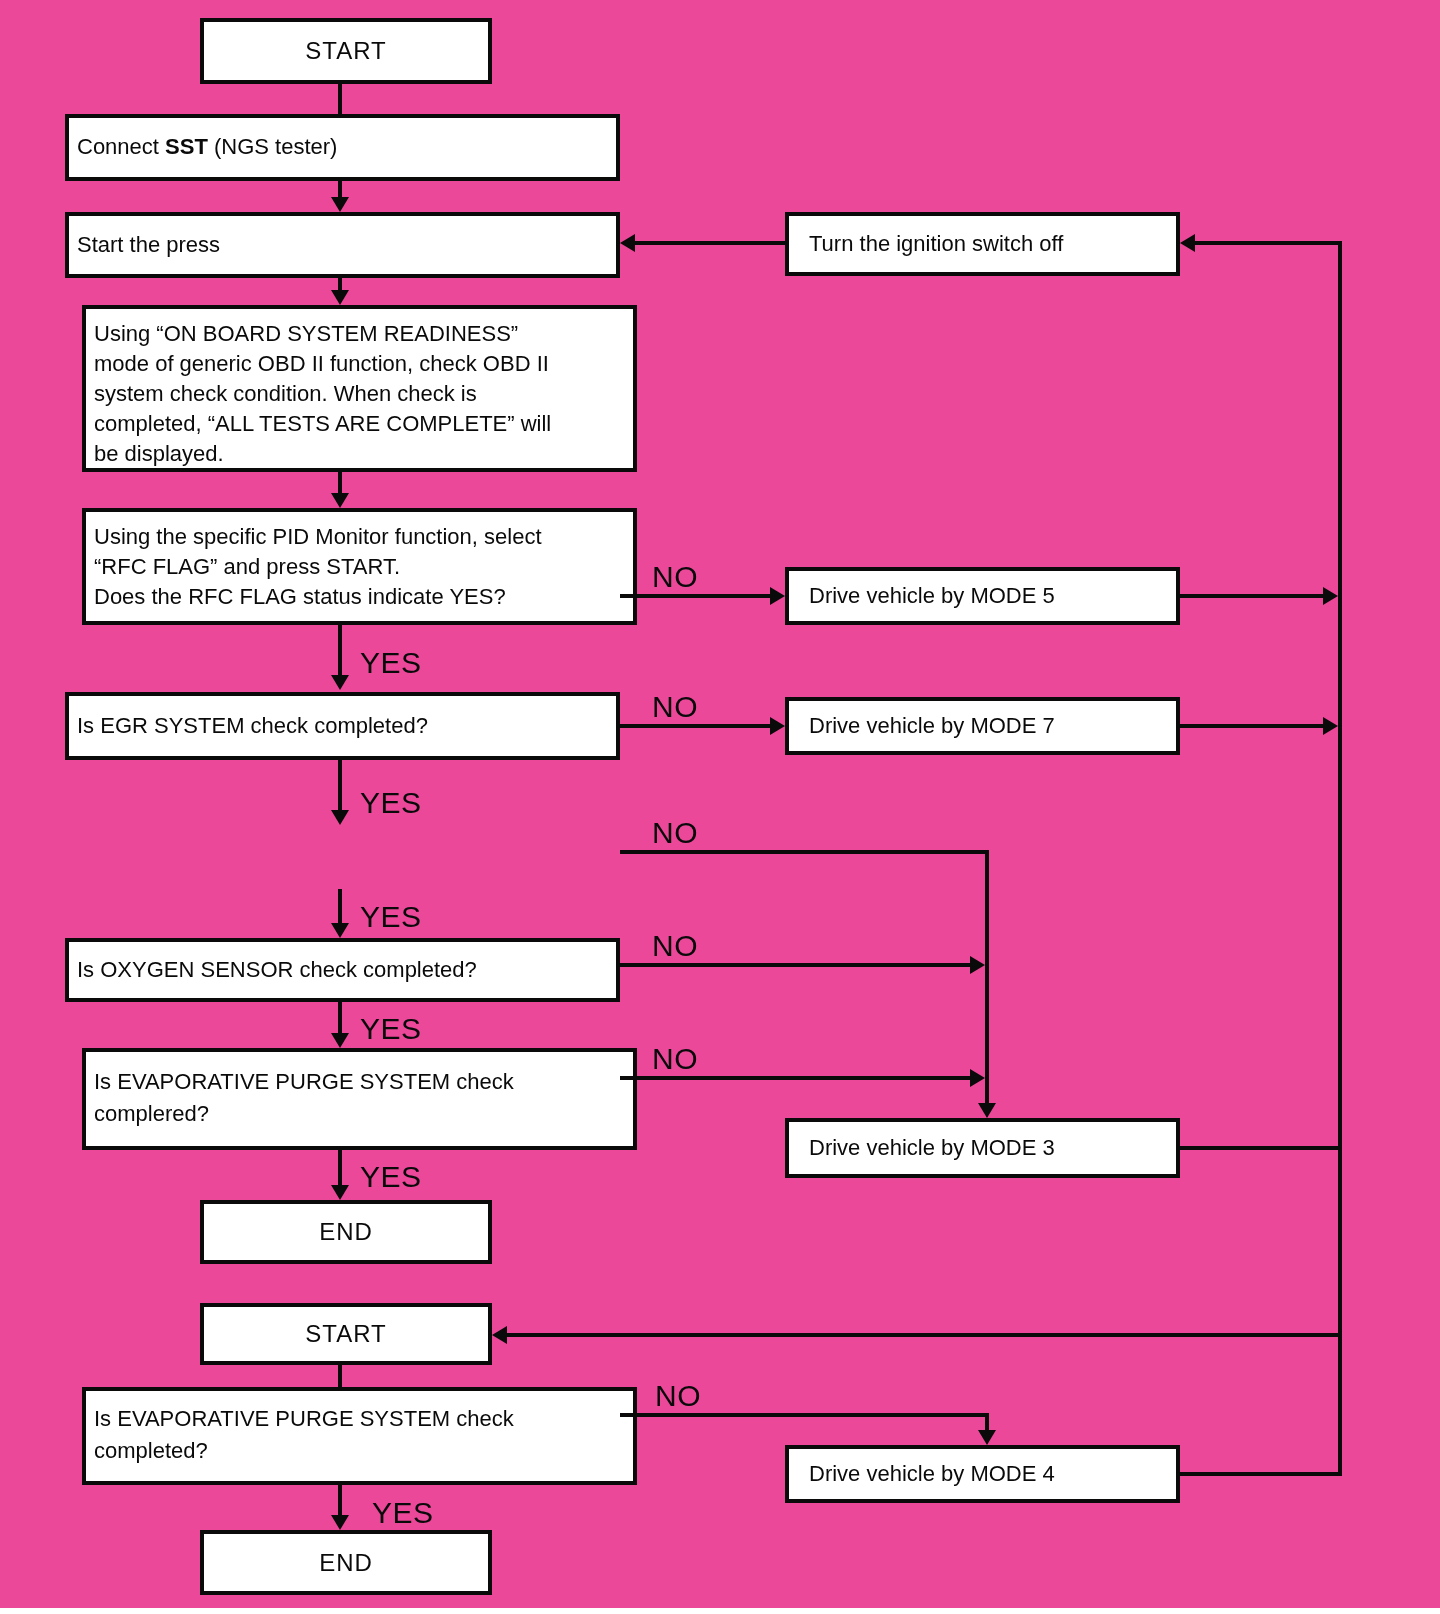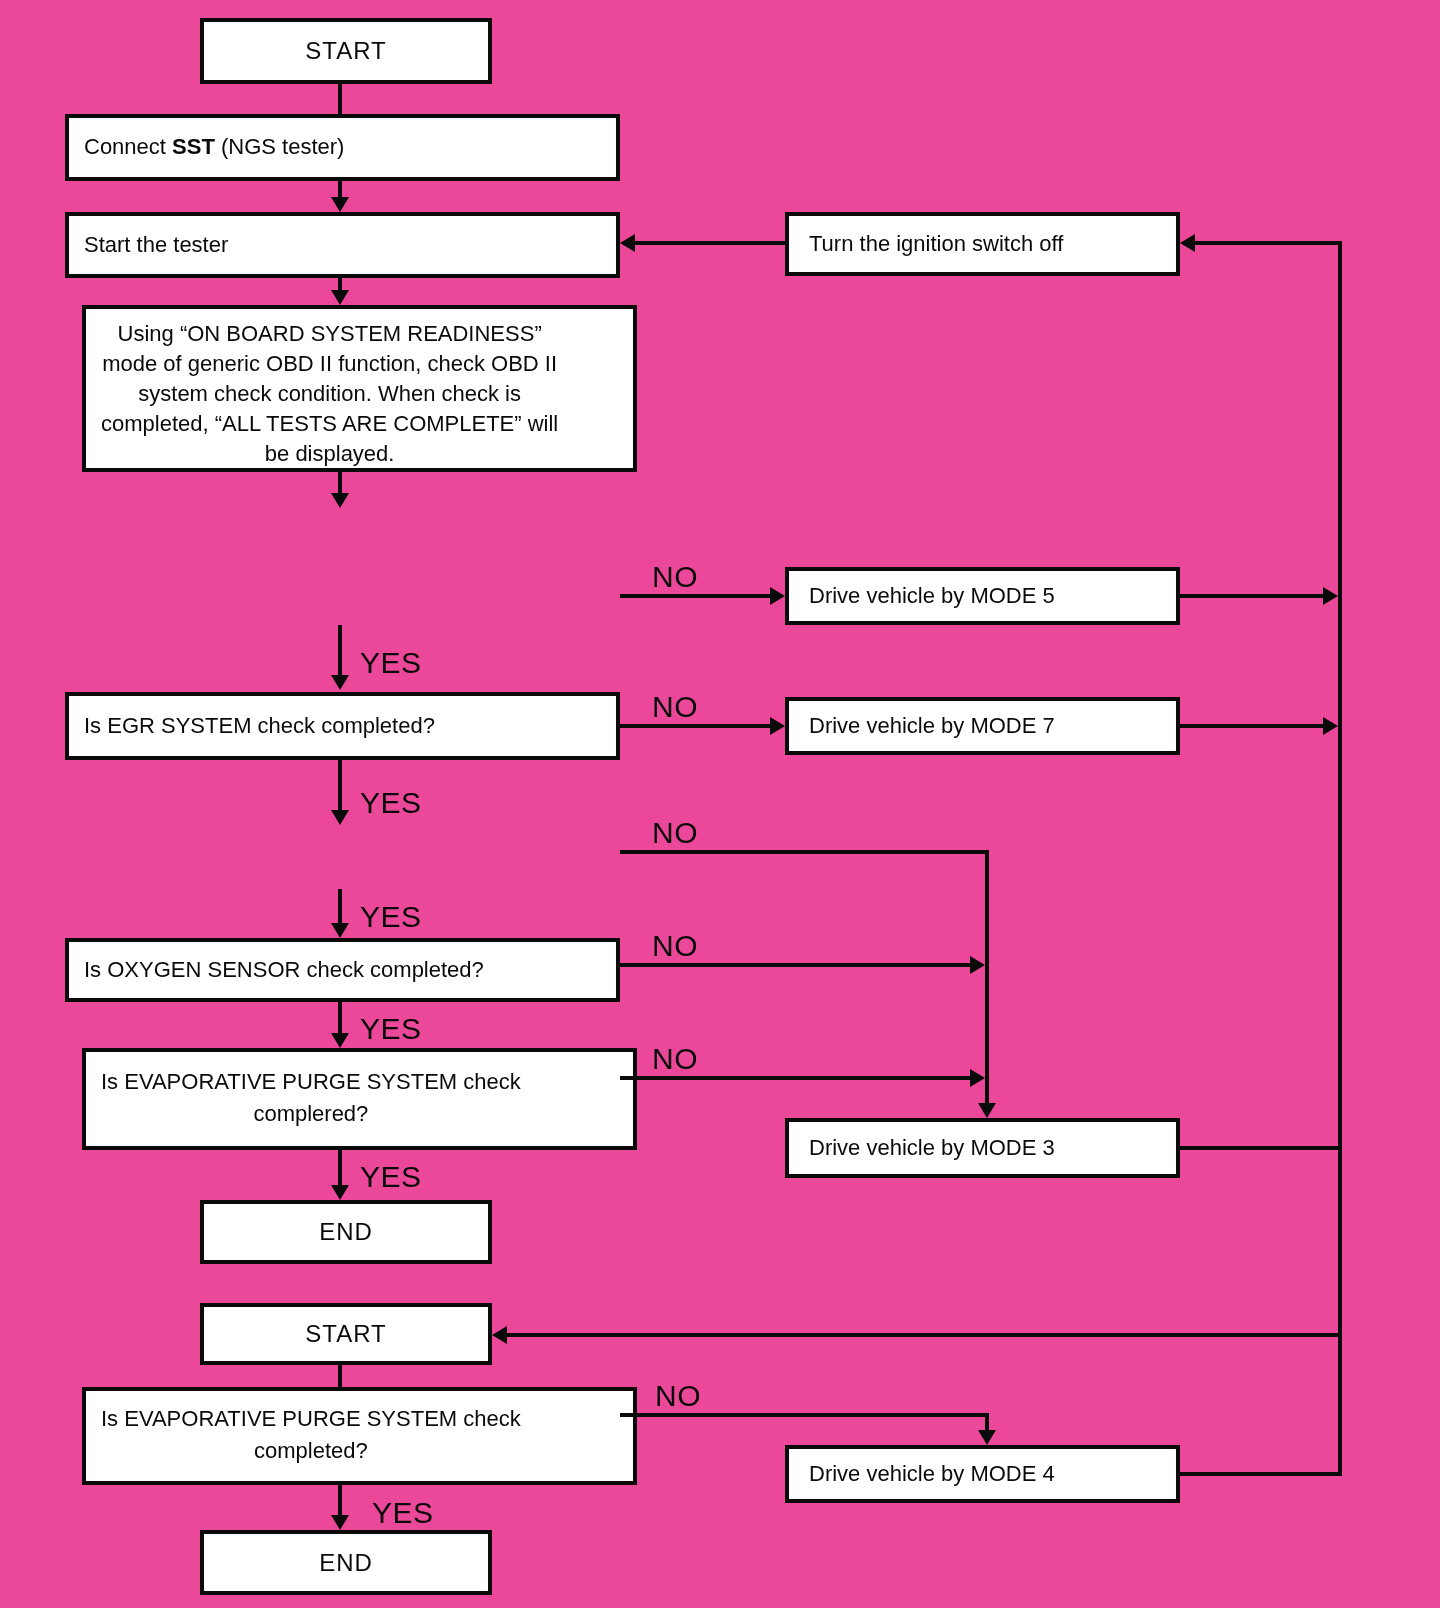--- a/index.html
+++ b/index.html
@@ -4,21 +4,21 @@
 <style>
   html,body{margin:0;padding:0;background:#ffffff;}
   #canvas{
     position:relative;width:1440px;height:1608px;background:#ec4899;
     font-family:"Liberation Sans", sans-serif;color:#0a0a0a;overflow:hidden;
   }
   .node{
     position:absolute;box-sizing:border-box;border:4px solid #0a0a0a;background:#ffffff;
     display:flex;align-items:center;font-size:22px;line-height:1.3;
   }
-  .node.lft{justify-content:flex-start;padding:6px 14px 6px 15px;text-align:center;}
+  .node.lft{justify-content:flex-start;padding:6px 14px 6px 8px;}
   .node.ctr{justify-content:center;font-size:24px;letter-spacing:1px;}
   .node.multi{align-items:flex-start;white-space:pre-line;line-height:30px;padding-top:10px;margin-left:17px;}
   .node.tight{font-size:21px;letter-spacing:-0.3px;white-space:nowrap;}
   .bold{font-weight:700;}
   .hline,.vline{position:absolute;background:#0a0a0a;}
   .hline{height:4px;}
   .vline{width:4px;}
   .arr-d{position:absolute;width:0;height:0;border-left:9px solid transparent;border-right:9px solid transparent;border-top:15px solid #0a0a0a;}
   .arr-l{position:absolute;width:0;height:0;border-top:9px solid transparent;border-bottom:9px solid transparent;border-right:15px solid #0a0a0a;}
   .arr-r{position:absolute;width:0;height:0;border-top:9px solid transparent;border-bottom:9px solid transparent;border-left:15px solid #0a0a0a;}
@@ -31,35 +31,40 @@
 
   <div class="node ctr" style="left:200px;top:18px;width:292px;height:66px;">
     <span>START</span>
   </div>
 
   <div class="node lft" style="left:65px;top:114px;width:555px;height:67px;">
     <span><span>Connect </span><span class="bold">SST</span><span> (NGS tester)</span></span>
   </div>
 
   <div class="node lft" style="left:65px;top:212px;width:555px;height:66px;">
-    <span>Start the tester</span>
+    <span>Start the press</span>
   </div>
 
   <div class="node lft" style="left:785px;top:212px;width:395px;height:64px;padding-left:20px;">
     <span>Turn the ignition switch off</span>
   </div>
 
   <div class="node lft multi" style="left:65px;top:305px;width:555px;height:167px;">
     <span>Using “ON BOARD SYSTEM READINESS”
 mode of generic OBD II function, check OBD II
 system check condition. When check is
 completed, “ALL TESTS ARE COMPLETE” will
 be displayed.</span>
   </div>
 
+  <div class="node lft multi" style="left:65px;top:508px;width:555px;height:117px;">
+    <span>Using the specific PID Monitor function, select
+“RFC FLAG” and press START.
+Does the RFC FLAG status indicate YES?</span>
+  </div>
 
   <div class="node lft" style="left:785px;top:567px;width:395px;height:58px;padding-left:20px;">
     <span>Drive vehicle by MODE 5</span>
   </div>
 
   <div class="node lft" style="left:65px;top:692px;width:555px;height:68px;">
     <span>Is EGR SYSTEM check completed?</span>
   </div>
 
   <div class="node lft" style="left:785px;top:697px;width:395px;height:58px;padding-left:20px;">

